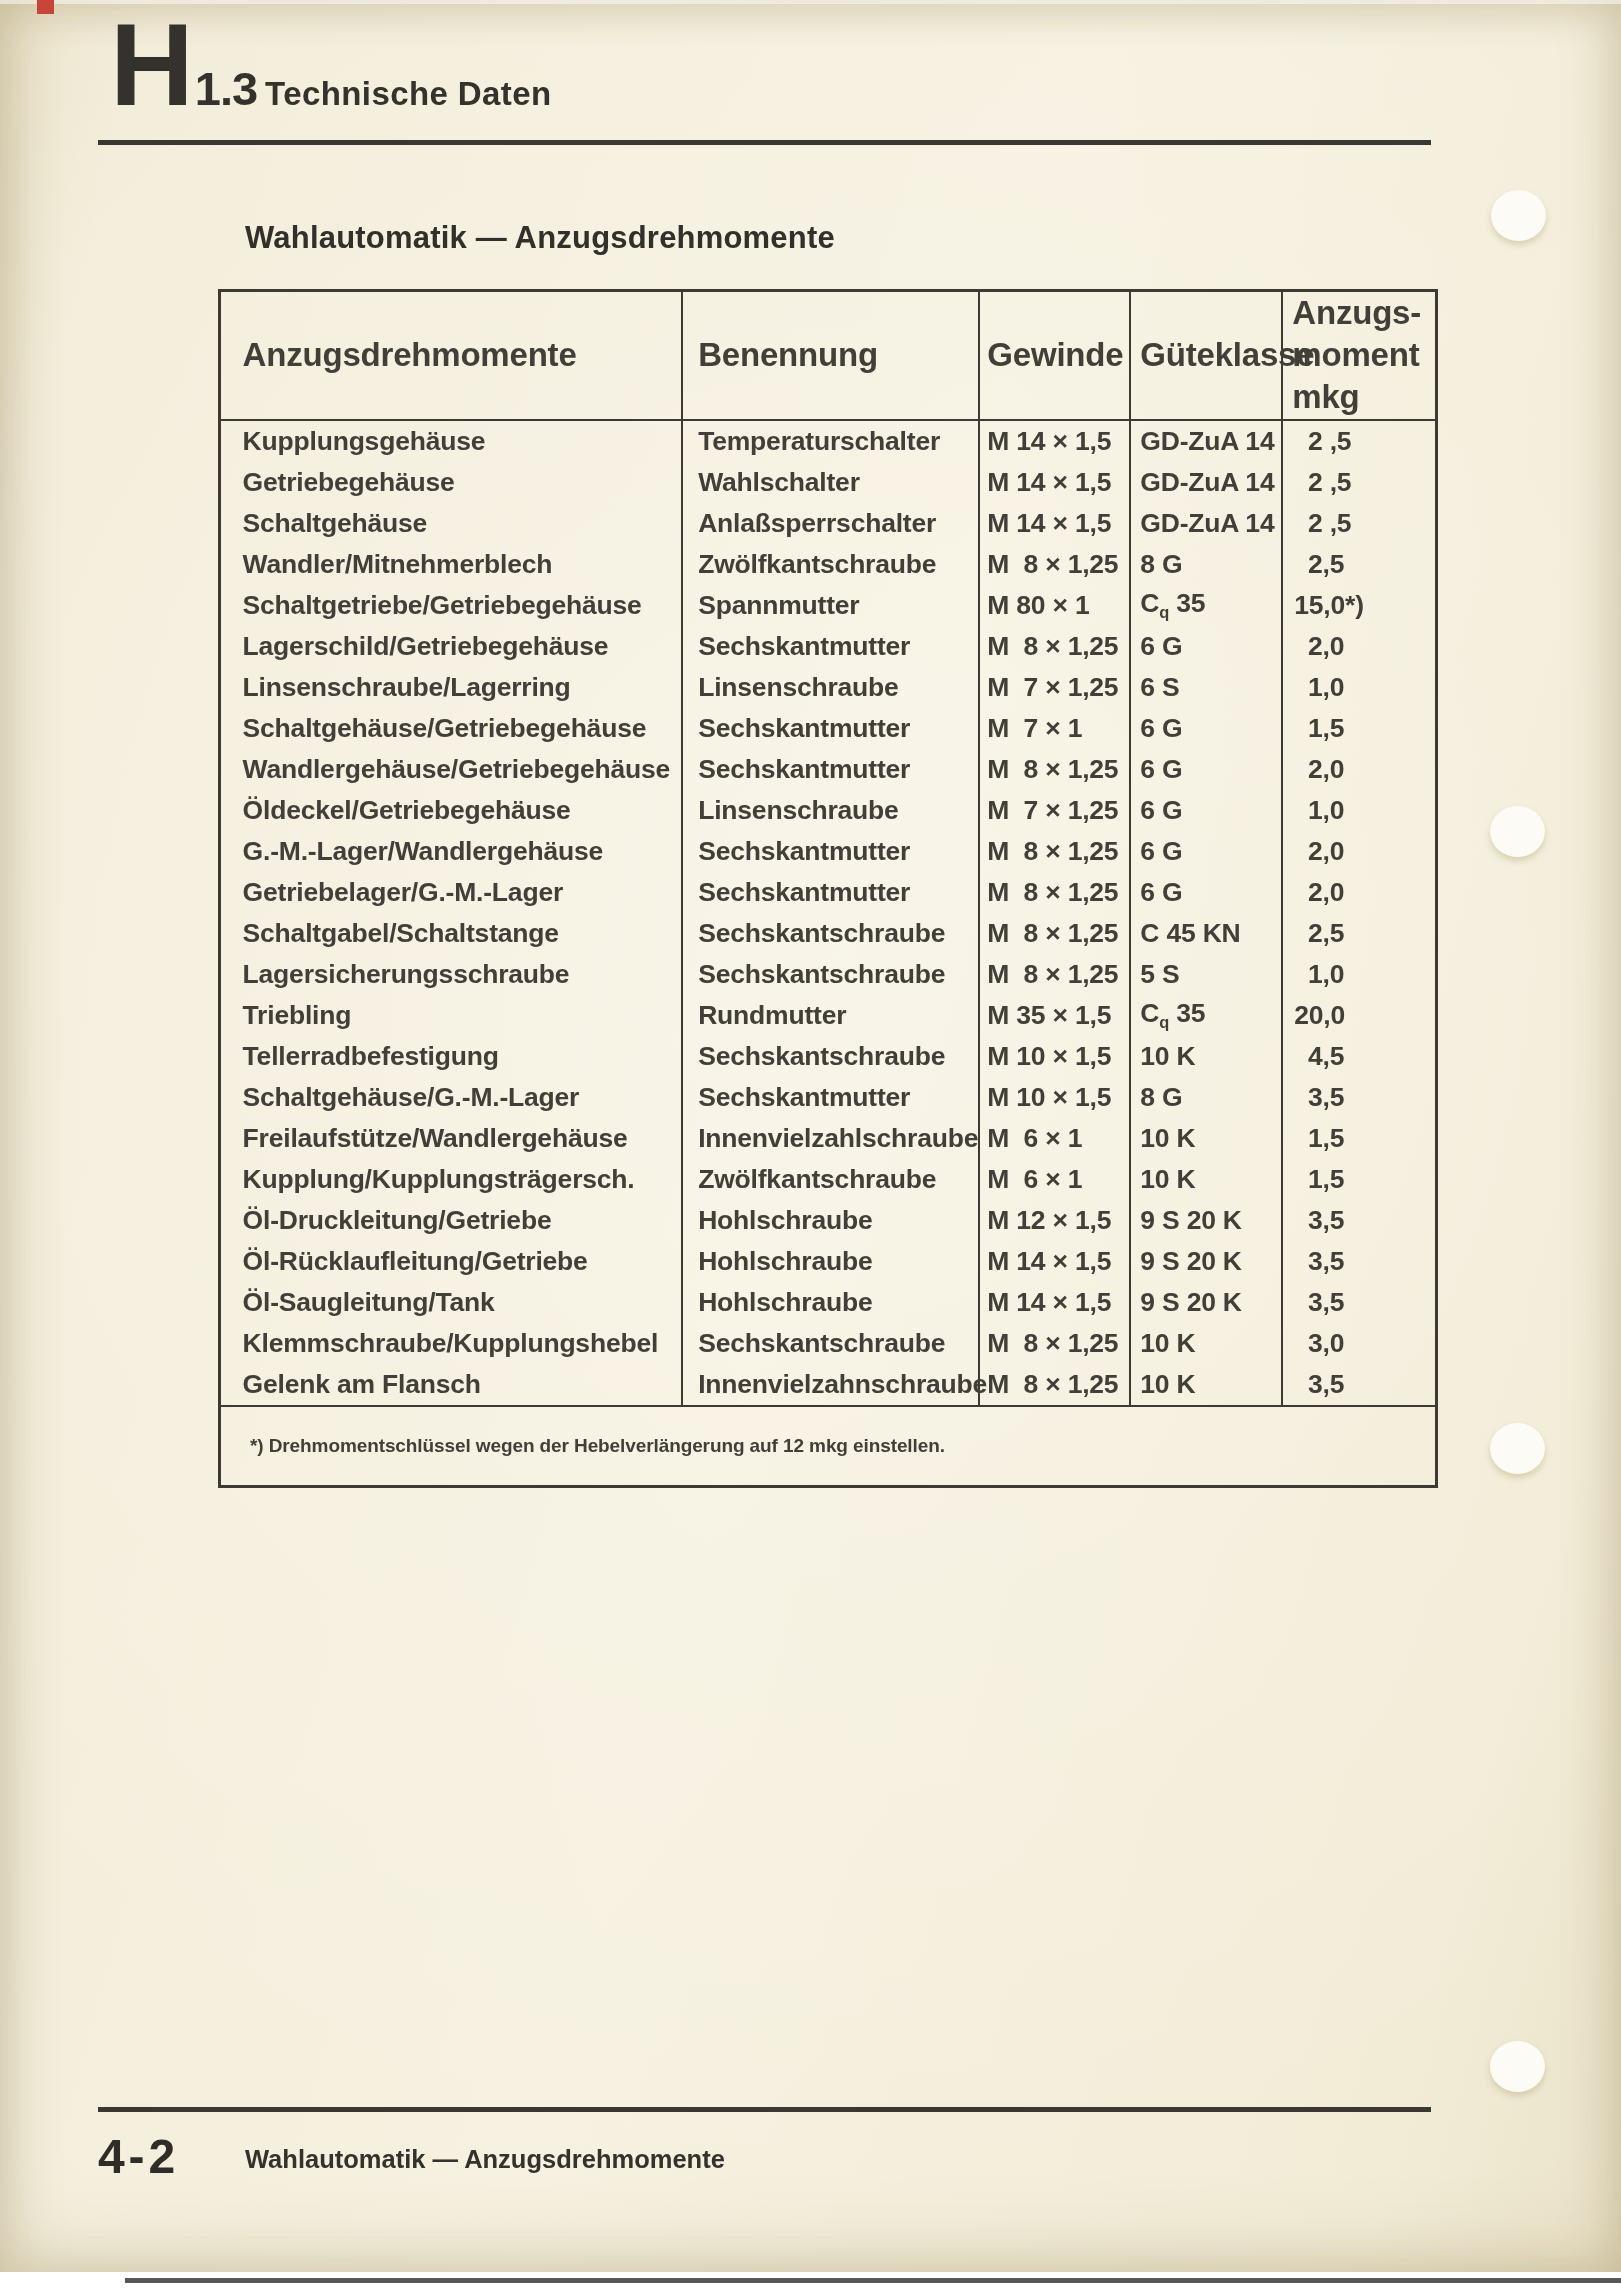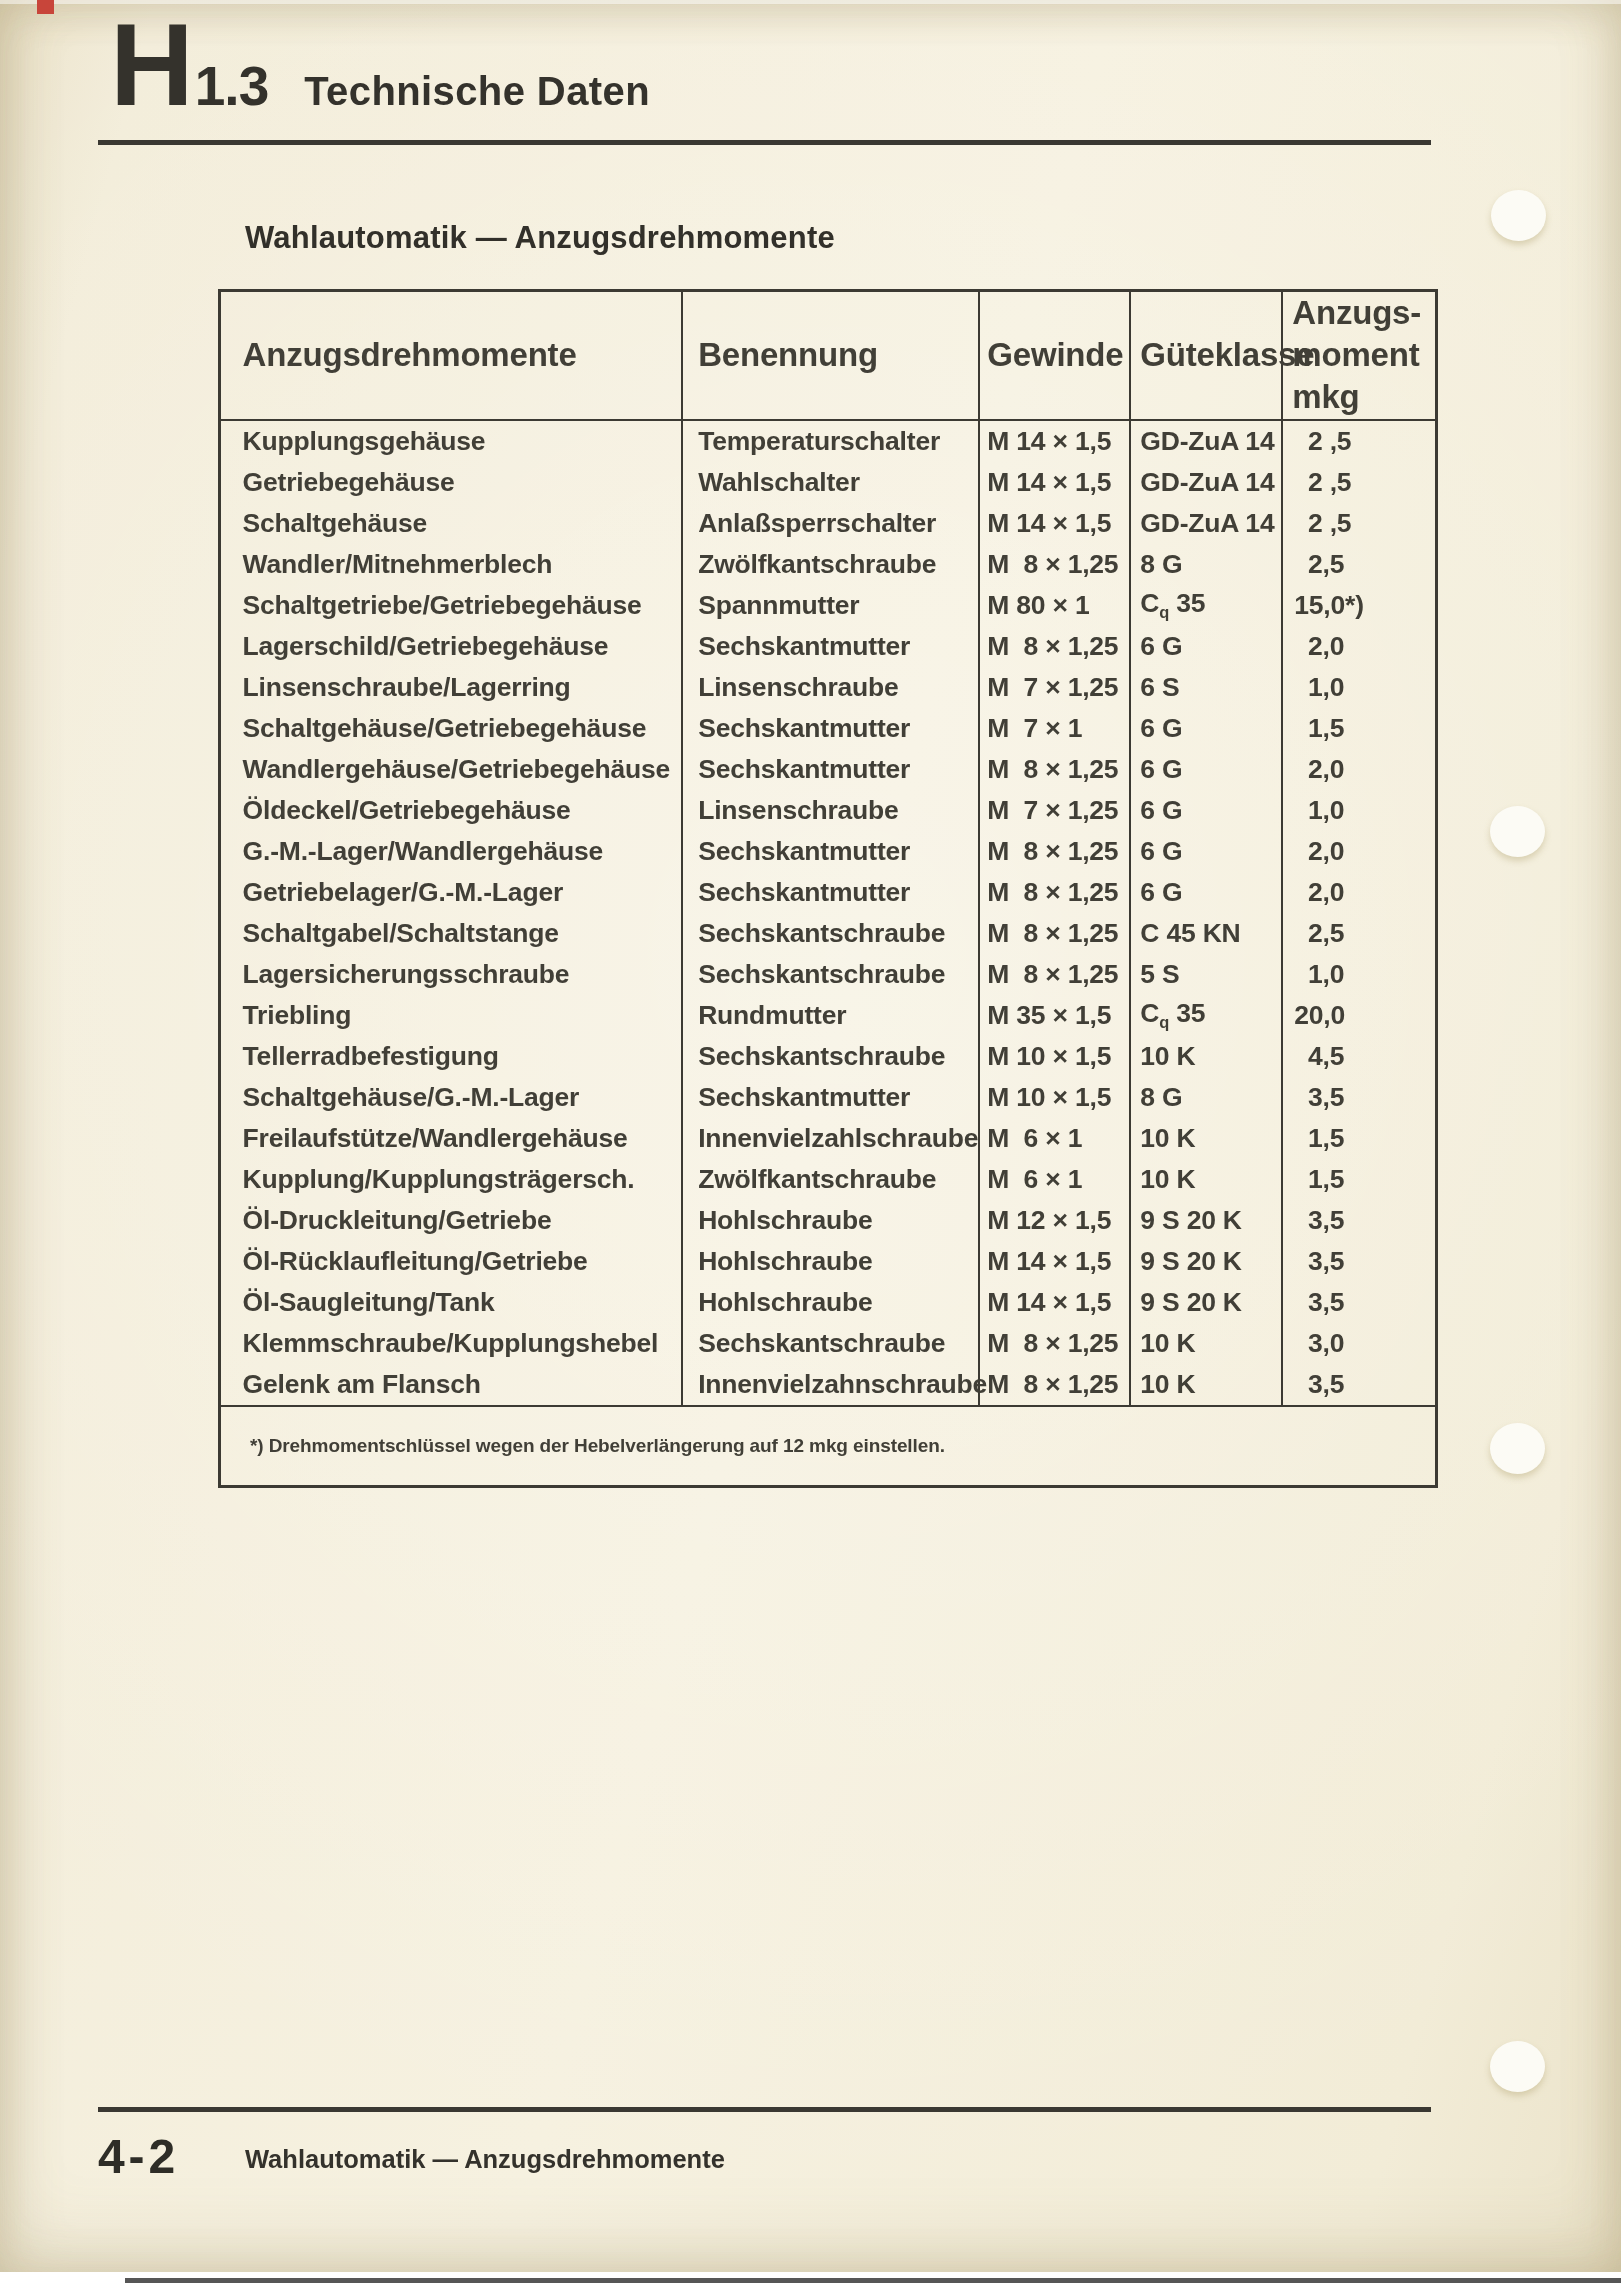--- a/index.html
+++ b/index.html
@@ -21,22 +21,22 @@
       inset 19.6px 0 47px rgba(150,130,80,0.16),
       inset 0 -33px 69px rgba(150,130,80,0.12),
       inset 0 15.7px 35px rgba(150,130,80,0.10);
   }
   .top-edge{position:absolute;left:0;top:0;width:100%;height:3.9px;background:rgba(255,255,255,0.5);}
   .red-mark{position:absolute;left:37px;top:0;width:16.7px;height:13.7px;background:#c8453a;}
 
   
   .header-block{position:absolute;left:110px;top:17.6px;display:flex;align-items:baseline;color:#34322c;}
   .h-code{font-size:116px;font-weight:bold;line-height:0.82;letter-spacing:-2.9px;}
-  .h-num{font-size:55px;font-weight:bold;margin-left:3.9px;letter-spacing:-1px;}
-  .h-title{font-size:40px;font-weight:bold;margin-left:36px;letter-spacing:0.4px;}
+  .h-num{font-size:47px;font-weight:bold;margin-left:3.9px;letter-spacing:-1px;}
+  .h-title{font-size:33px;font-weight:bold;margin-left:8px;letter-spacing:0.4px;}
   .header-rule{position:absolute;left:98px;top:140px;width:1333px;height:4.9px;background:#3a3832;}
 
   .section-title{position:absolute;left:245px;top:220px;font-size:31px;font-weight:bold;
     color:#32302a;letter-spacing:0.2px;}
 
   
   .doc-table{
     position:absolute;left:218px;top:289px;width:1216px;
     border-collapse:collapse;color:#413f37;table-layout:fixed;
     border:3.9px solid #3c3a33;

